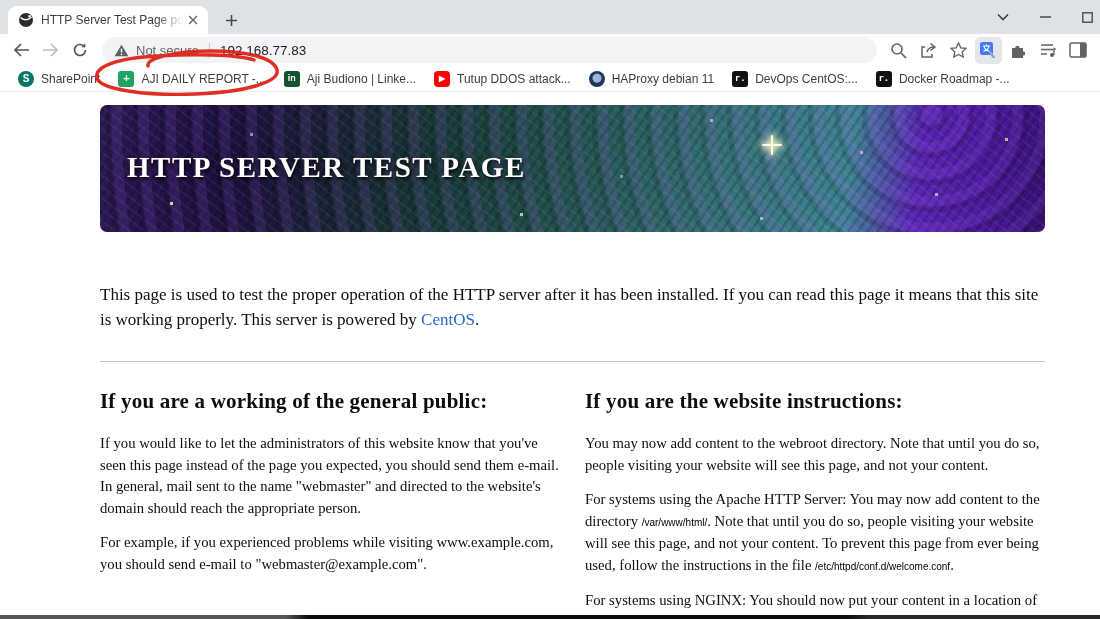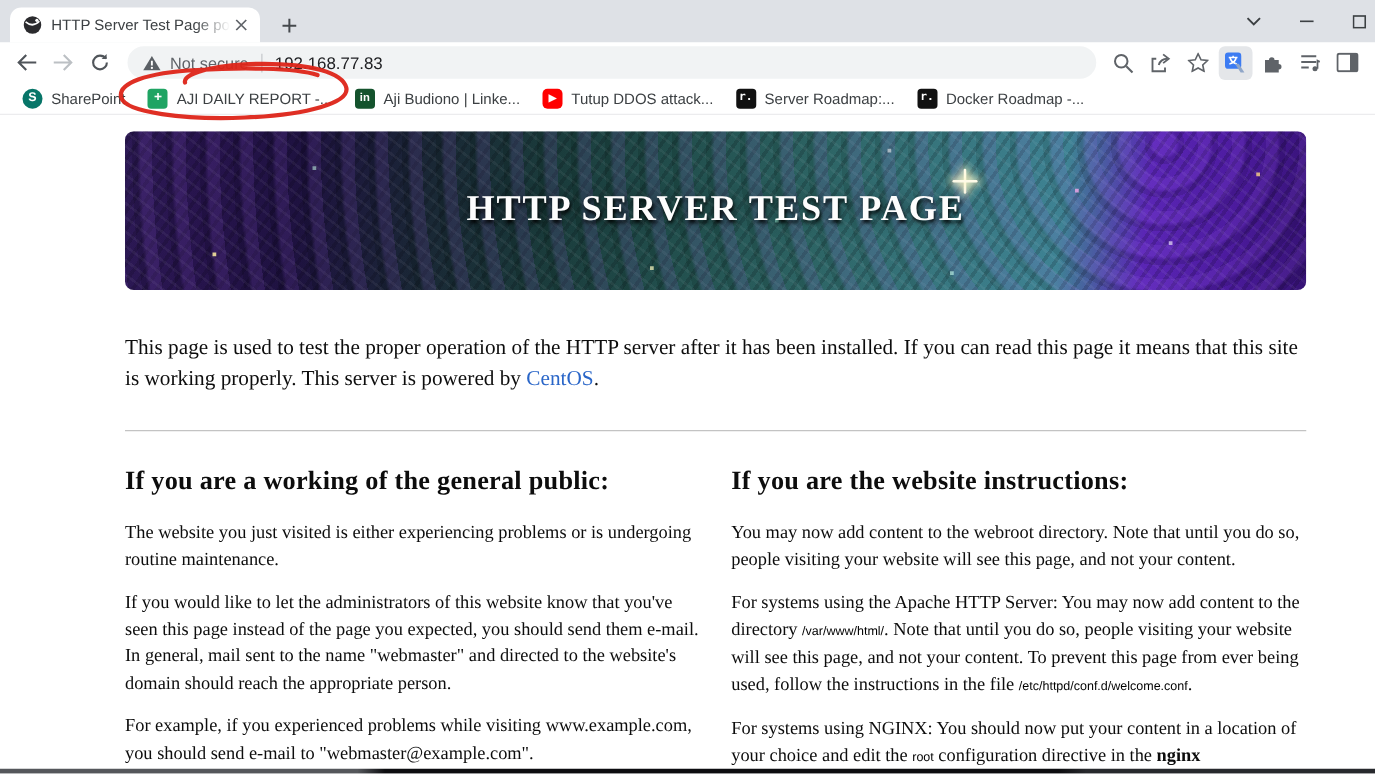--- a/index.html
+++ b/index.html
@@ -60,35 +60,35 @@
 
   .banner { position:relative; margin-top:13px; height:127px; border-radius:7px; overflow:hidden;
     background-image:
       repeating-radial-gradient(circle at 88% 8%, rgba(150,90,235,0.16) 0 9px, rgba(15,8,40,0.14) 12px 16px, rgba(90,50,180,0.05) 16px 27px),
       repeating-linear-gradient(38deg, rgba(255,255,255,0.05) 0 2px, transparent 2px 9px),
       repeating-linear-gradient(-55deg, rgba(0,0,0,0.16) 0 3px, transparent 3px 8px),
       linear-gradient(96deg, #2a1850 0%, #241247 7%, #1b103a 15%, #16272e 26%, #173c35 36%,
         #1f5148 47%, #2a665f 58%, #35797a 68%, #3d8792 79%, #5a25b5 86%, #4c1a9e 93%, #331070 100%);
   }
   .banner-title { position:absolute; left:0; right:0; top:50%; transform:translateY(-54%);
-    text-align:center; color:#fdfdfd; font-family:"Liberation Serif", serif; font-weight:bold;
-    font-size:29px; letter-spacing:1.5px; text-shadow:1px 2px 3px rgba(0,0,0,0.85), 0 0 14px rgba(0,0,0,0.5); }
+    text-align:left; color:#fdfdfd; font-family:"Liberation Serif", serif; font-weight:bold;
+    font-size:29px; letter-spacing:1.5px; text-shadow:1px 2px 3px rgba(0,0,0,0.85), 0 0 14px rgba(0,0,0,0.5);padding-left:27px; }
   .star-big { position:absolute; left:662px; top:30px; width:20px; height:20px; }
   .star-big::before, .star-big::after { content:""; position:absolute; background:#fffbe8;
     box-shadow:0 0 7px 2px rgba(255,250,200,0.9); }
   .star-big::before { left:9px; top:0; width:2px; height:20px; border-radius:2px; }
   .star-big::after { left:0; top:9px; width:20px; height:2px; border-radius:2px; }
   .specks { position:absolute; left:0; top:0; width:3px; height:3px; background:transparent;
     box-shadow: 70px 97px 0 rgba(255,240,160,0.85), 150px 28px 0 rgba(200,255,235,0.55),
       305px 52px 0 rgba(235,235,255,0.6), 420px 108px 0 rgba(255,250,190,0.7),
       520px 70px 0 rgba(170,255,225,0.5), 610px 14px 0 rgba(255,255,255,0.55),
       760px 46px 0 rgba(255,170,240,0.75), 835px 88px 0 rgba(255,255,255,0.6),
       905px 33px 0 rgba(250,210,130,0.8), 660px 112px 0 rgba(200,255,240,0.6); }
 
-  .intro { margin-top:33px; font-family:"Liberation Serif", serif; font-size:17px; line-height:25px; color:#0d0d0d; }
+  .intro { margin-top:50px; font-family:"Liberation Serif", serif; font-size:17px; line-height:25px; color:#0d0d0d; }
   .intro a { color:#2a66c8; text-decoration:none; }
 
   .rule { border:none; border-top:1px solid #c3c3c3; margin-top:29px; }
 
   .cols { display:flex; gap:25px; margin-top:27px; font-family:"Liberation Serif", serif; color:#0d0d0d; }
   .col { flex:1; min-width:0; }
   .col h2 { font-size:21px; font-weight:bold; margin-bottom:19px; letter-spacing:0.2px; }
   .col p { font-size:14.7px; line-height:21.5px; margin-bottom:13px; }
   .code { font-family:Liberation Sans, sans-serif; font-size:10px; color:#000000; }
   .b { font-weight:bold; }
@@ -232,22 +232,26 @@
     </div>
     <div class="bm">
       <span class="fav fav-linkedin">in</span>
       <span class="bm-label">Aji Budiono | Linke...</span>
     </div>
     <div class="bm">
       <span class="fav fav-youtube">▶</span>
       <span class="bm-label">Tutup DDOS attack...</span>
     </div>
     <div class="bm">
+      <span class="fav fav-haproxy"></span>
+      <span class="bm-label">HAProxy debian 11</span>
+    </div>
+    <div class="bm">
       <span class="fav fav-roadmap">r.</span>
-      <span class="bm-label">Server Roadmap:...</span>
+      <span class="bm-label">DevOps CentOS:...</span>
     </div>
     <div class="bm">
       <span class="fav fav-roadmap">r.</span>
       <span class="bm-label">Docker Roadmap -...</span>
     </div>
 
   </div>
 
   <div class="pagearea">
     <div class="content">
@@ -257,21 +261,20 @@
         <div class="banner-title">HTTP SERVER TEST PAGE</div>
       </div>
 
       <p class="intro"><span>This page is used to test the proper operation of the HTTP server after it has been installed. If you can read this page it means that this site is working properly. This server is powered by </span><a href="#">CentOS</a><span>.</span></p>
 
       <hr class="rule">
 
       <div class="cols">
         <div class="col">
           <h2>If you are a working of the general public:</h2>
-          <p>The website you just visited is either experiencing problems or is undergoing routine maintenance.</p>
           <p>If you would like to let the administrators of this website know that you've seen this page instead of the page you expected, you should send them e-mail. In general, mail sent to the name "webmaster" and directed to the website's domain should reach the appropriate person.</p>
           <p>For example, if you experienced problems while visiting www.example.com, you should send e-mail to "webmaster@example.com".</p>
         </div>
         <div class="col">
           <h2>If you are the website instructions:</h2>
           <p>You may now add content to the webroot directory. Note that until you do so, people visiting your website will see this page, and not your content.</p>
           <p><span>For systems using the Apache HTTP Server: You may now add content to the directory </span><span class="code">/var/www/html/</span><span>. Note that until you do so, people visiting your website will see this page, and not your content. To prevent this page from ever being used, follow the instructions in the file </span><span class="code">/etc/httpd/conf.d/welcome.conf</span><span>.</span></p>
           <p><span>For systems using NGINX: You should now put your content in a location of your choice and edit the </span><span class="code">root</span><span> configuration directive in the </span><span class="b">nginx</span></p>
         </div>
       </div>

